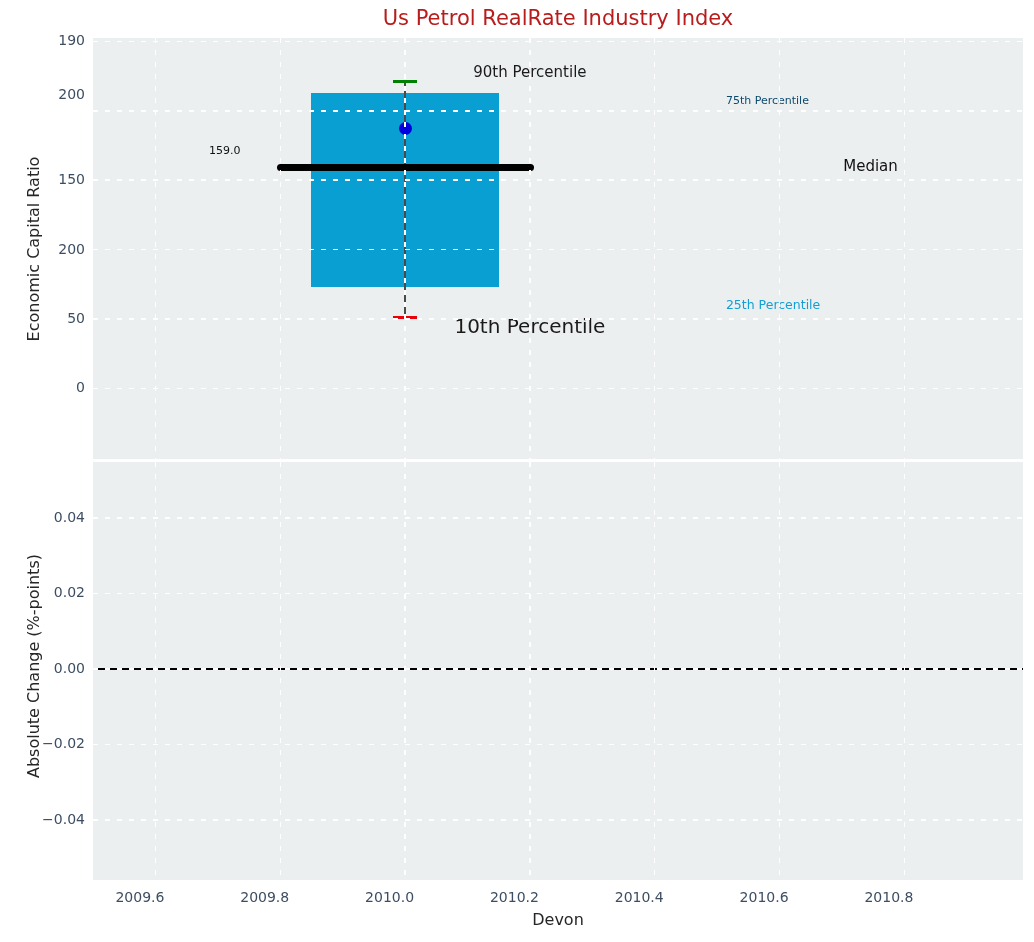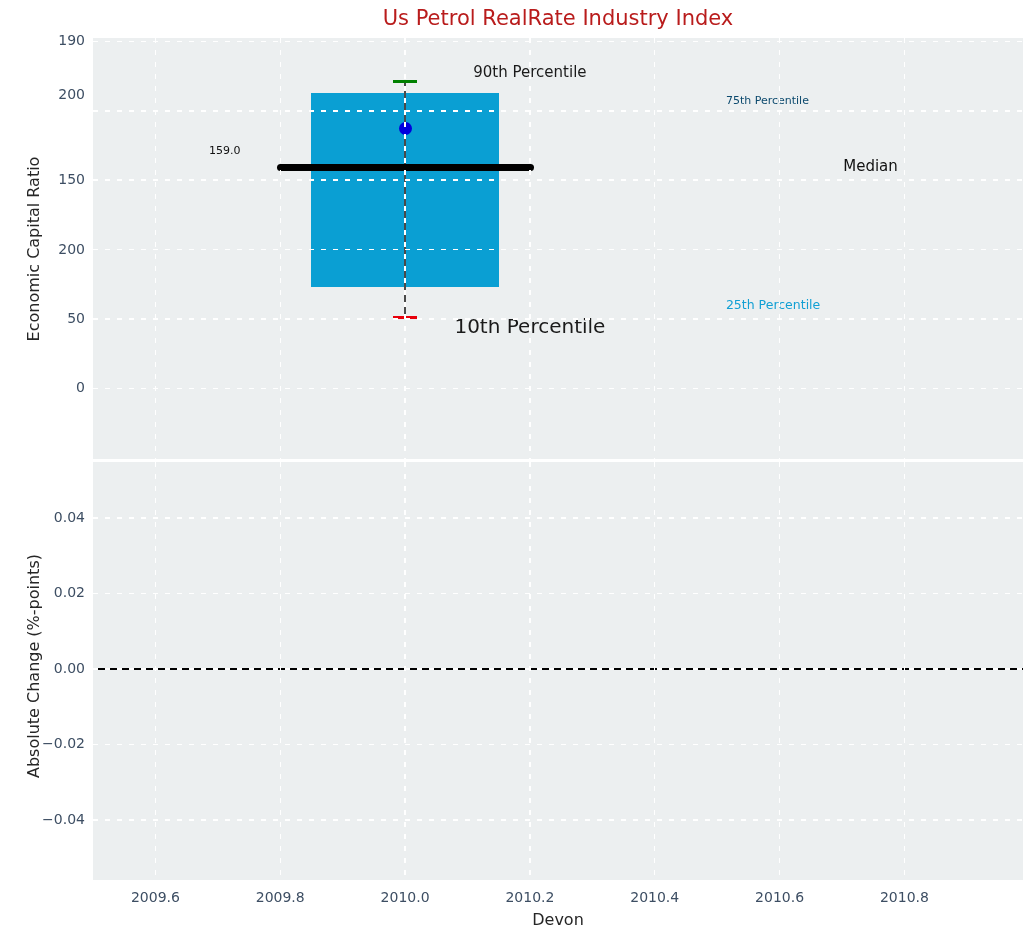--- a/index.html
+++ b/index.html
@@ -12,21 +12,21 @@
     font-size:21px; color:#b91c1c; white-space:nowrap;
   }
   .plot { position:absolute; left:93px; width:930px; background:#eceff0; }
   .plot-top { top:38px; height:421px; }
   .plot-bottom { top:462px; height:418px; }
   .grid-v { position:absolute; width:1.4px;
     background:repeating-linear-gradient(180deg,#ffffff 0 5px,rgba(255,255,255,0) 5px 12px); }
   .grid-h { position:absolute; height:1.4px;
     background:repeating-linear-gradient(90deg,#ffffff 0 5px,rgba(255,255,255,0) 5px 12px); }
   .ytick { position:absolute; width:62px; text-align:right; font-size:14px; color:#3d4e63; }
-  .xtick { position:absolute; width:80px; text-align:center; font-size:14px; color:#3d4e63; }
+  .xtick { position:absolute; width:80px; font-size:14px; color:#3d4e63; }
   .axis-label { position:absolute; font-size:16px; color:#262626; white-space:nowrap; }
   .ylabel { transform:translate(-50%,-50%) rotate(-90deg); }
   .xlabel { transform:translate(-50%,0); }
   .legend {
     position:absolute; left:780px; top:46px; height:29px; padding:0 12px 0 11px;
     background:#f0f1f3; border:1px solid #c9cad1; border-radius:4px;
     display:flex; align-items:center; box-sizing:border-box;
   }
   .legend-line { display:inline-block; width:31px; height:3px; margin-right:9px; }
   .legend-text { font-size:13.5px; color:#1a1a1a; white-space:nowrap; }

